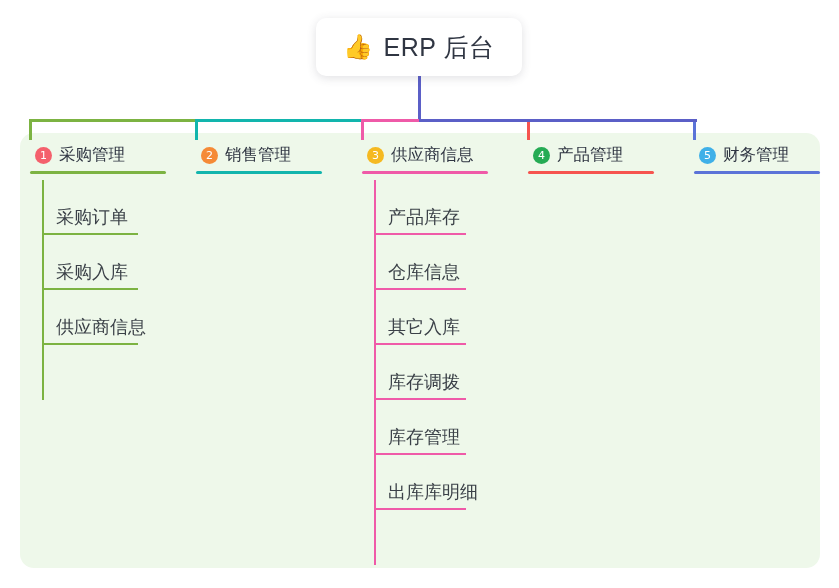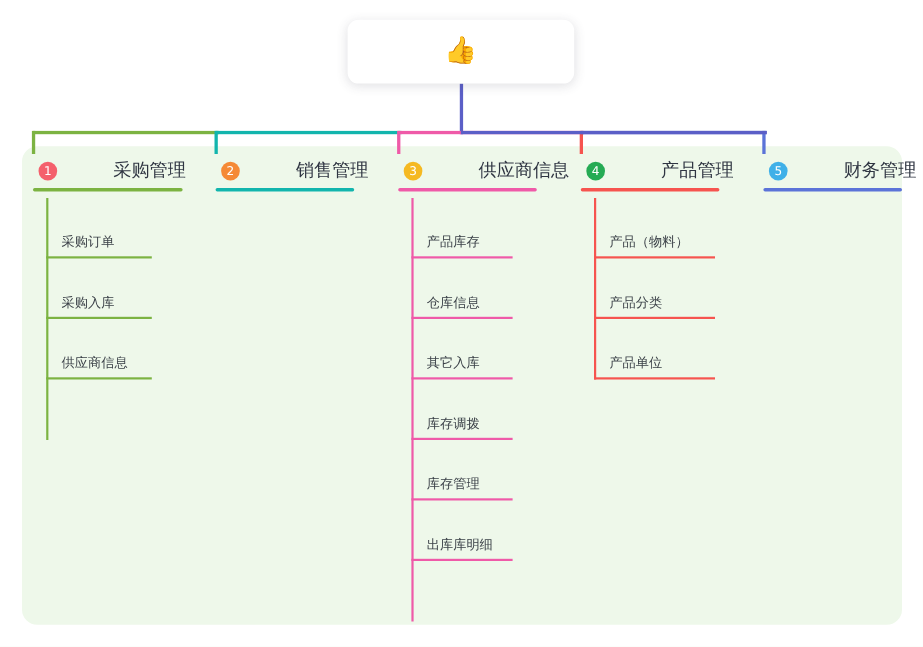--- a/index.html
+++ b/index.html
@@ -51,34 +51,34 @@
     box-sizing:border-box;
   }
   .badge{
     width:17px;height:17px;border-radius:50%;
     color:#fff;font-size:11px;
     display:flex;align-items:center;justify-content:center;
     flex:0 0 auto;
     font-family:"DejaVu Sans",sans-serif;
   }
   .head-label{
-    font-size:16.5px;color:#2f3542;white-space:nowrap;margin-left:44px;
+    font-size:16.5px;color:#2f3542;white-space:nowrap;
   }
   .head-rule{
     position:absolute;left:10px;bottom:-4px;height:3px;border-radius:2px;
   }
   .children{position:relative;margin-top:10px;}
   .spine{position:absolute;left:22px;top:0;width:2px;}
   .child{
     position:relative;
     height:55px;
   }
   .child-label{
     position:absolute;left:36px;bottom:6px;
-    font-size:12px;color:#3b4148;white-space:nowrap;
+    font-size:18px;color:#3b4148;white-space:nowrap;
   }
   .child-rule{
     position:absolute;left:22px;bottom:0;height:1.6px;
   }
 </style>
 </head>
 <body>
 
 <div id="stage">
 
@@ -93,20 +93,21 @@
       <div class="seg" style="left: 360.5px; top: 119px; width: 3px; height: 21px; background: rgb(239, 90, 168);"></div>
       <div class="seg" style="left: 362px; top: 119px; width: 169px; height: 3px; background: rgb(239, 90, 168);"></div>
       <div class="seg" style="left: 526.5px; top: 119px; width: 3px; height: 21px; background: rgb(246, 84, 79);"></div>
       <div class="seg" style="left: 528px; top: 119px; width: 169px; height: 3px; background: rgb(91, 95, 199);"></div>
       <div class="seg" style="left: 692.5px; top: 119px; width: 3px; height: 21px; background: rgb(91, 115, 216);"></div>
       <div class="seg" style="left: 419px; top: 119px; width: 278px; height: 3px; background: rgb(91, 95, 199);"></div>
     </div>
 
   <div class="root-box">
     <span class="root-emoji">👍</span>
+    <span class="root-title">ERP 后台</span>
   </div>
 
   <div id="columns">
       <div class="col" style="left: 20px;">
         <div class="col-head">
           <span class="badge" style="background: rgb(244, 96, 108);">1</span>
           <span class="head-label">采购管理</span>
           <span class="head-rule" style="background: rgb(124, 179, 66); width: 136px;"></span>
         </div>
         <div class="children">
@@ -165,35 +166,20 @@
             <span class="child-rule" style="background: rgb(239, 90, 168); width: 92px;"></span>
           </div>
         </div>
       </div>
       <div class="col" style="left: 518px;">
         <div class="col-head">
           <span class="badge" style="background: rgb(37, 171, 84);">4</span>
           <span class="head-label">产品管理</span>
           <span class="head-rule" style="background: rgb(246, 84, 79); width: 126px;"></span>
         </div>
-        <div class="children">
-          <div class="spine" style="background: rgb(246, 84, 79); height: 165px;"></div>
-          <div class="child">
-            <span class="child-label">产品（物料）</span>
-            <span class="child-rule" style="background: rgb(246, 84, 79); width: 110px;"></span>
-          </div>
-          <div class="child">
-            <span class="child-label">产品分类</span>
-            <span class="child-rule" style="background: rgb(246, 84, 79); width: 110px;"></span>
-          </div>
-          <div class="child">
-            <span class="child-label">产品单位</span>
-            <span class="child-rule" style="background: rgb(246, 84, 79); width: 110px;"></span>
-          </div>
-        </div>
       </div>
       <div class="col" style="left: 684px;">
         <div class="col-head">
           <span class="badge" style="background: rgb(63, 176, 232);">5</span>
           <span class="head-label">财务管理</span>
           <span class="head-rule" style="background: rgb(91, 115, 216); width: 126px;"></span>
         </div>
       </div>
     </div>
 </div>

